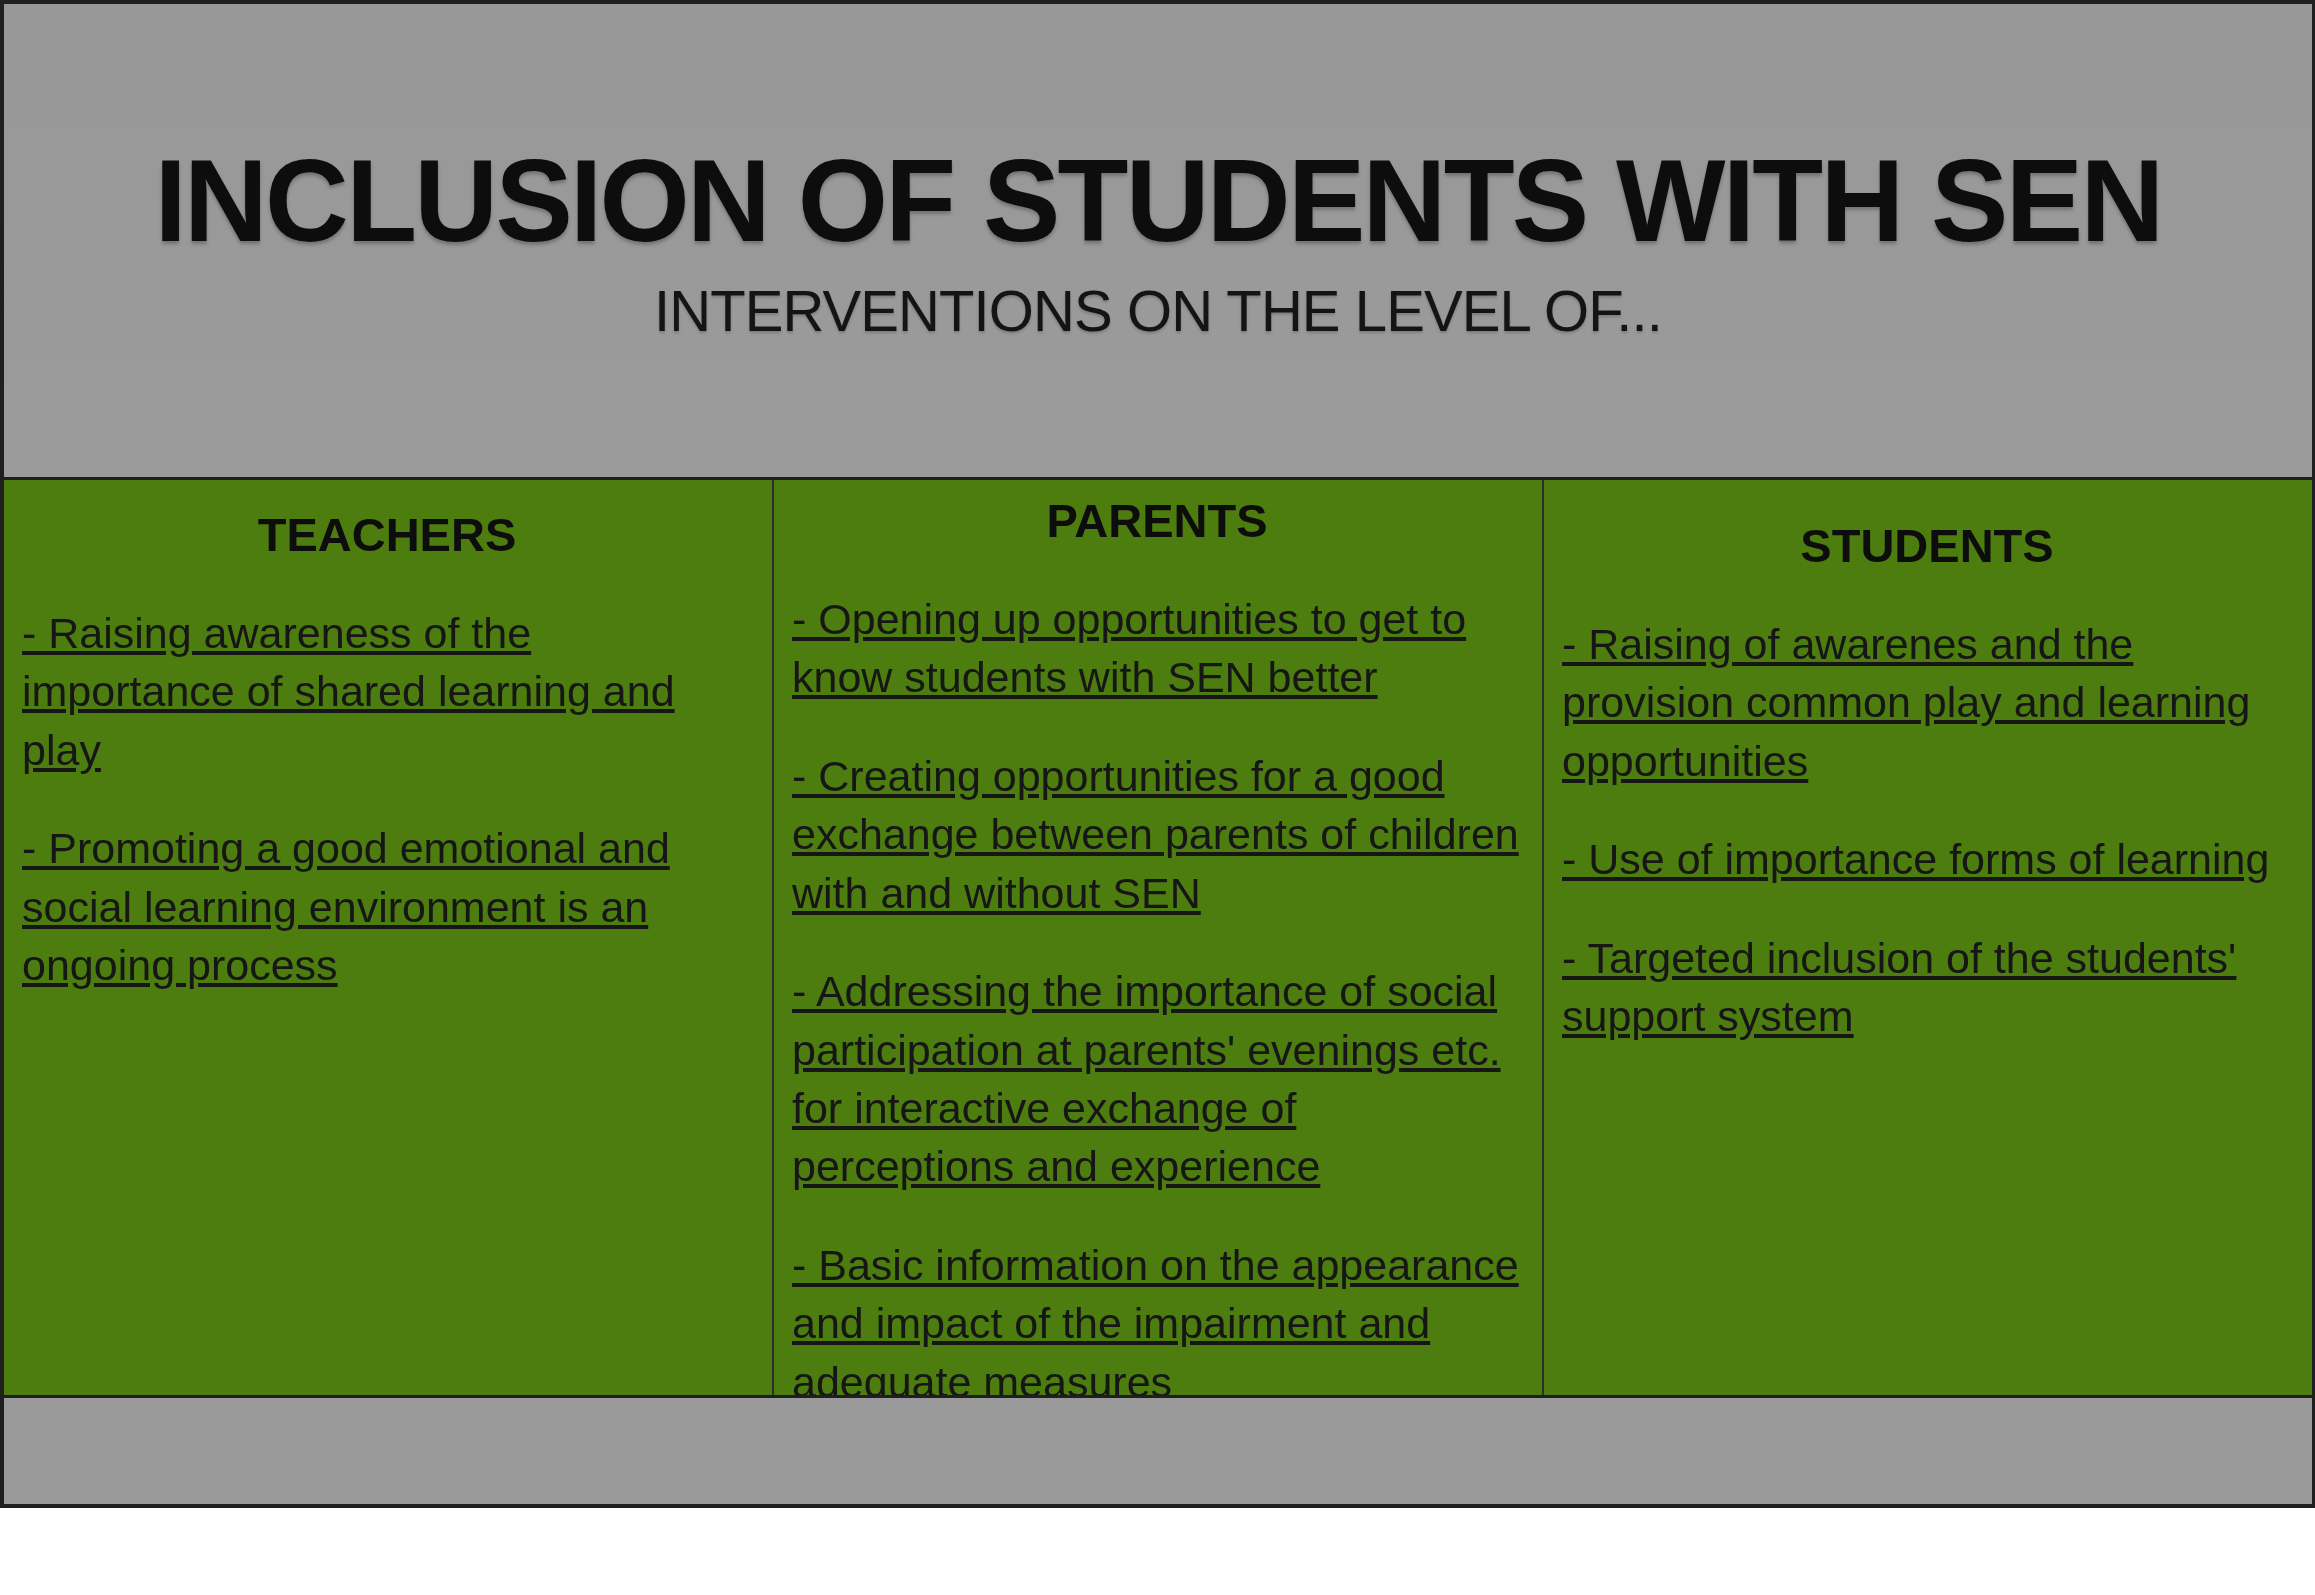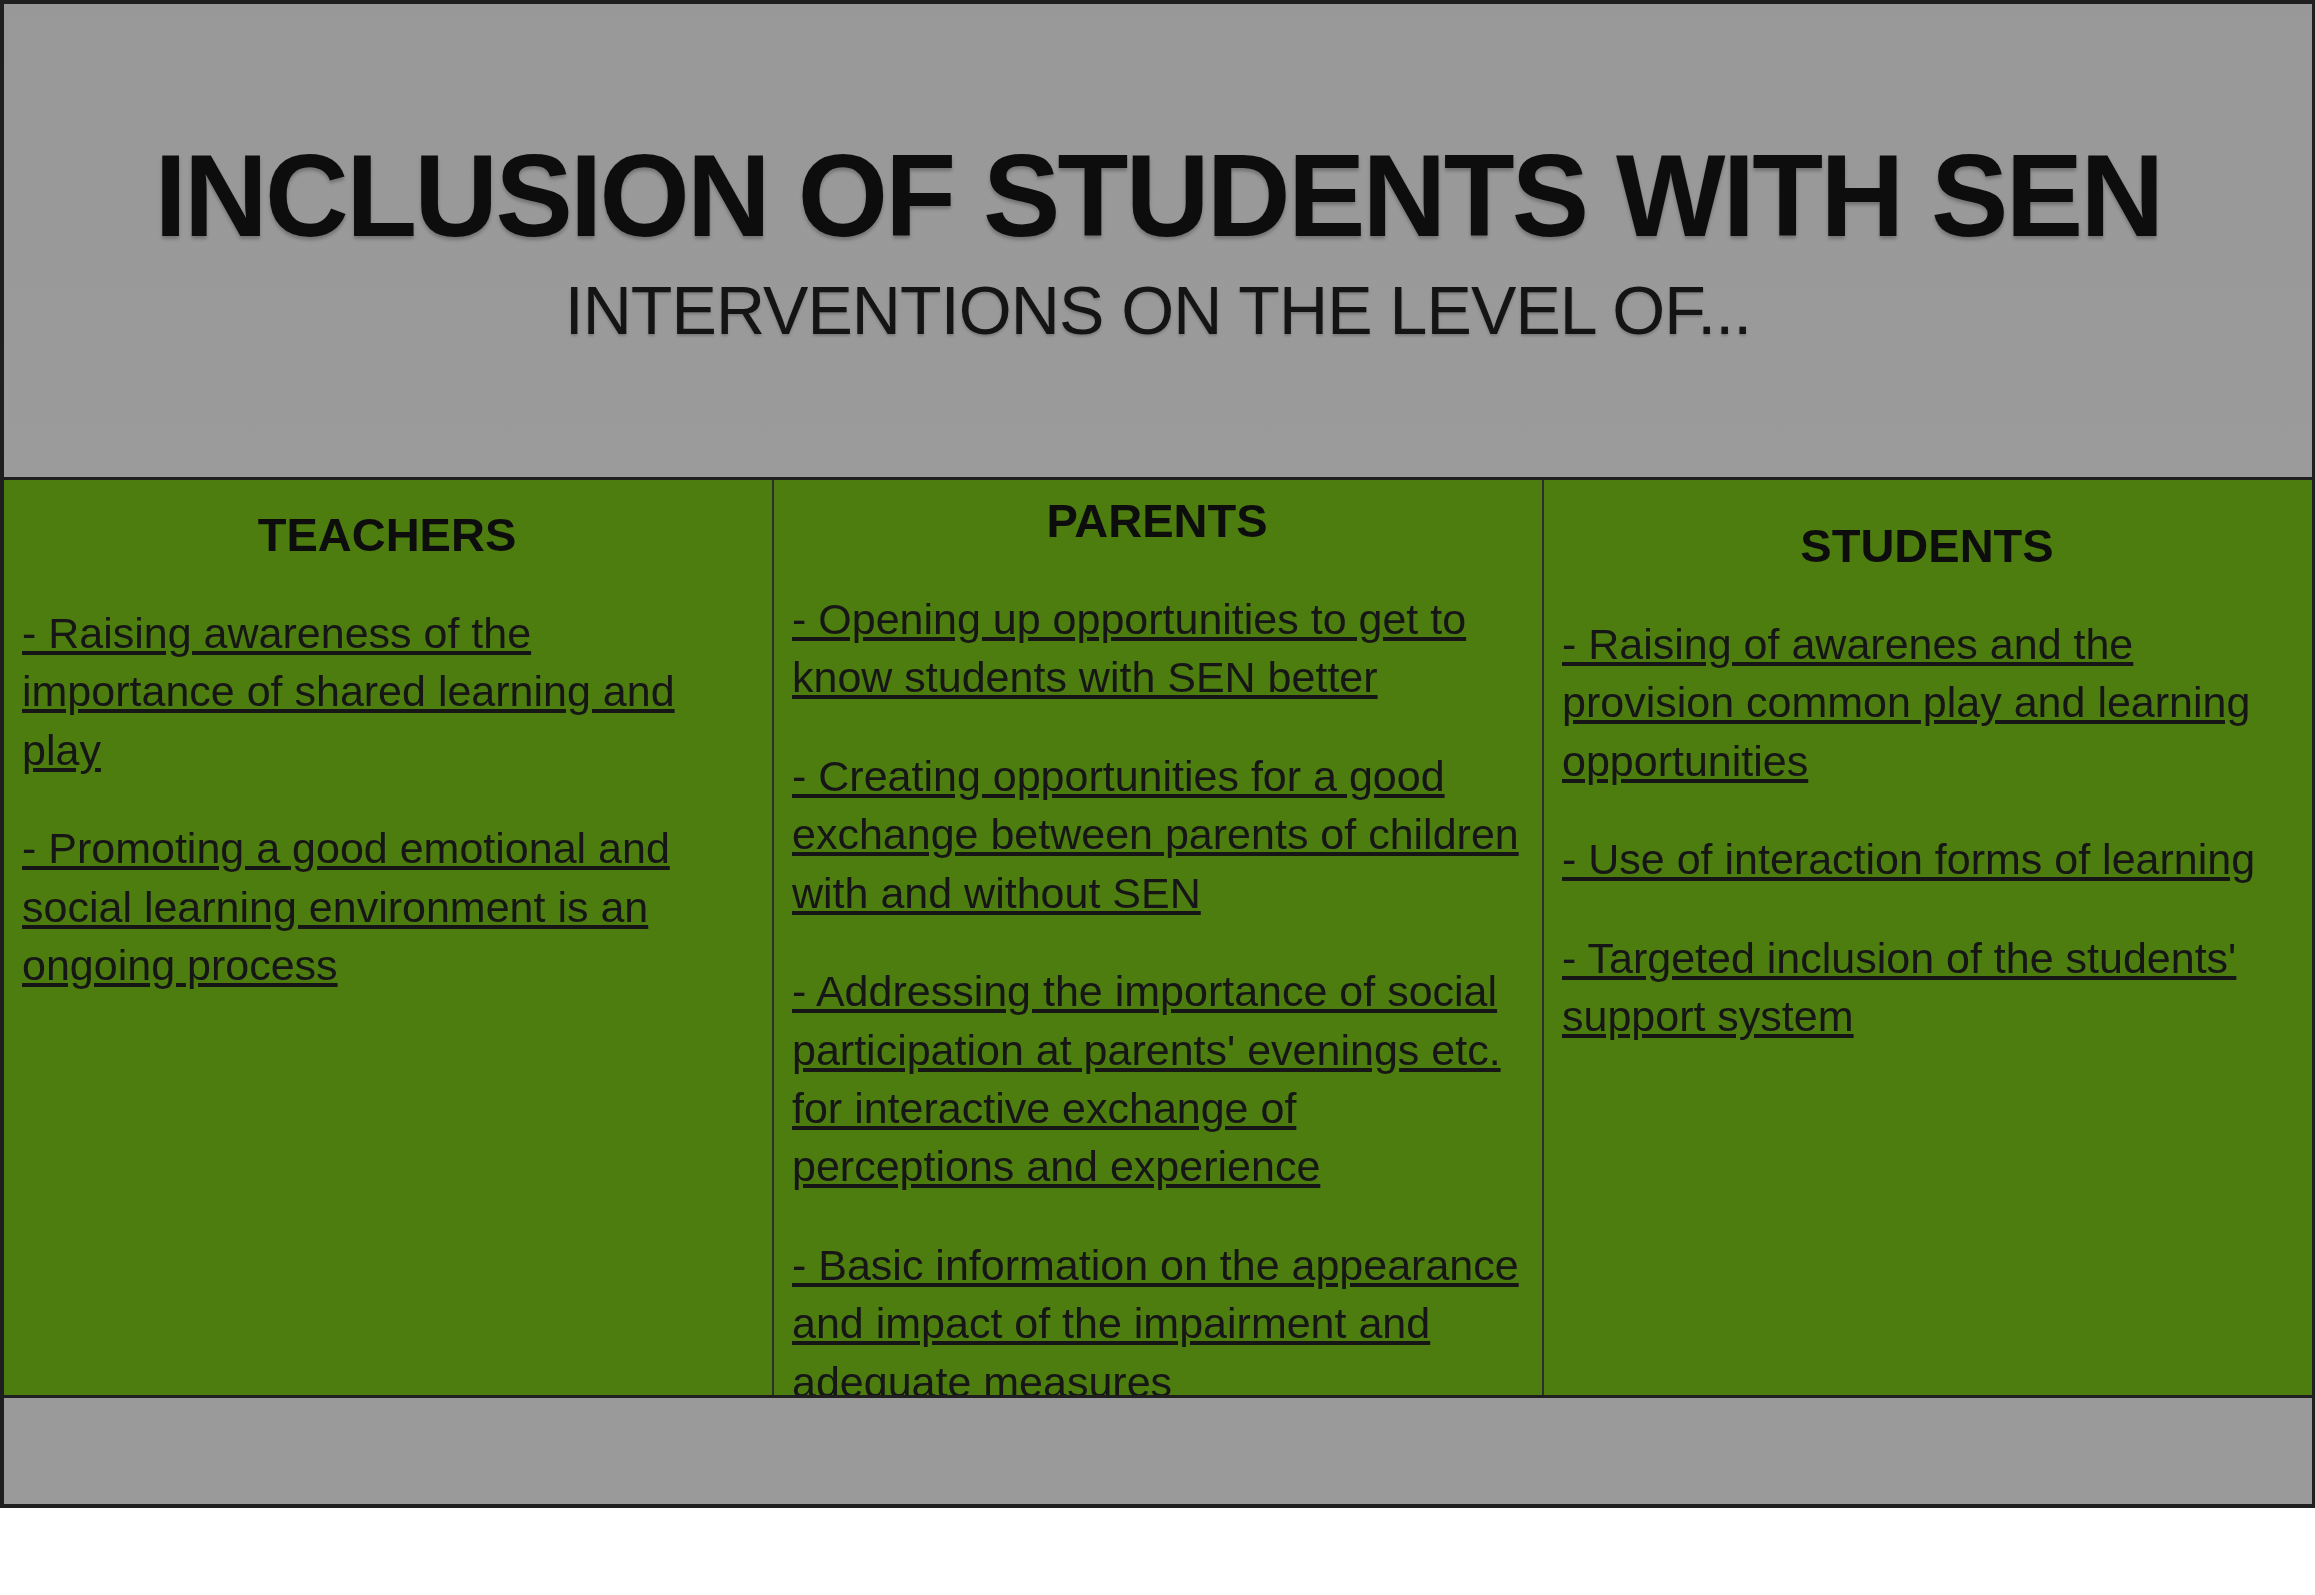--- a/index.html
+++ b/index.html
@@ -30,21 +30,21 @@
   .title {
     font-size: 116px;
     font-weight: bold;
     letter-spacing: -2.7px;
     line-height: 1.1;
     white-space: nowrap;
     color: #0d0d0d;
     text-shadow: 0 2.7px 3.6px rgba(0,0,0,0.25);
   }
   .subtitle {
-    font-size: 68px;
+    font-size: 58px;
     font-weight: 400;
     letter-spacing: -0.9px;
     line-height: 1.1;
     white-space: nowrap;
     color: #141414;
     text-shadow: 0 1.8px 2.7px rgba(0,0,0,0.2);
   }
   .body {
     flex: 1 1 auto;
     display: flex;
@@ -111,21 +111,21 @@
           <p class="bullet">- Creating opportunities for a good exchange between parents of children with and without SEN</p>
           <p class="bullet">- Addressing the importance of social participation at parents' evenings etc. for interactive exchange of perceptions and experience</p>
           <p class="bullet">- Basic information on the appearance and impact of the impairment and adequate measures</p>
         </div>
     </div>
 
     <div class="col col-students">
       <h2 class="col-heading">STUDENTS</h2>
       <div class="bullets">
           <p class="bullet">- Raising of awarenes and the provision common play and learning opportunities</p>
-          <p class="bullet">- Use of interaction forms of learning</p>
+          <p class="bullet">- Use of importance forms of learning</p>
           <p class="bullet">- Targeted inclusion of the students' support system</p>
         </div>
     </div>
 
   </div>
 
   <div class="footer"></div>
 
 </div>
 

